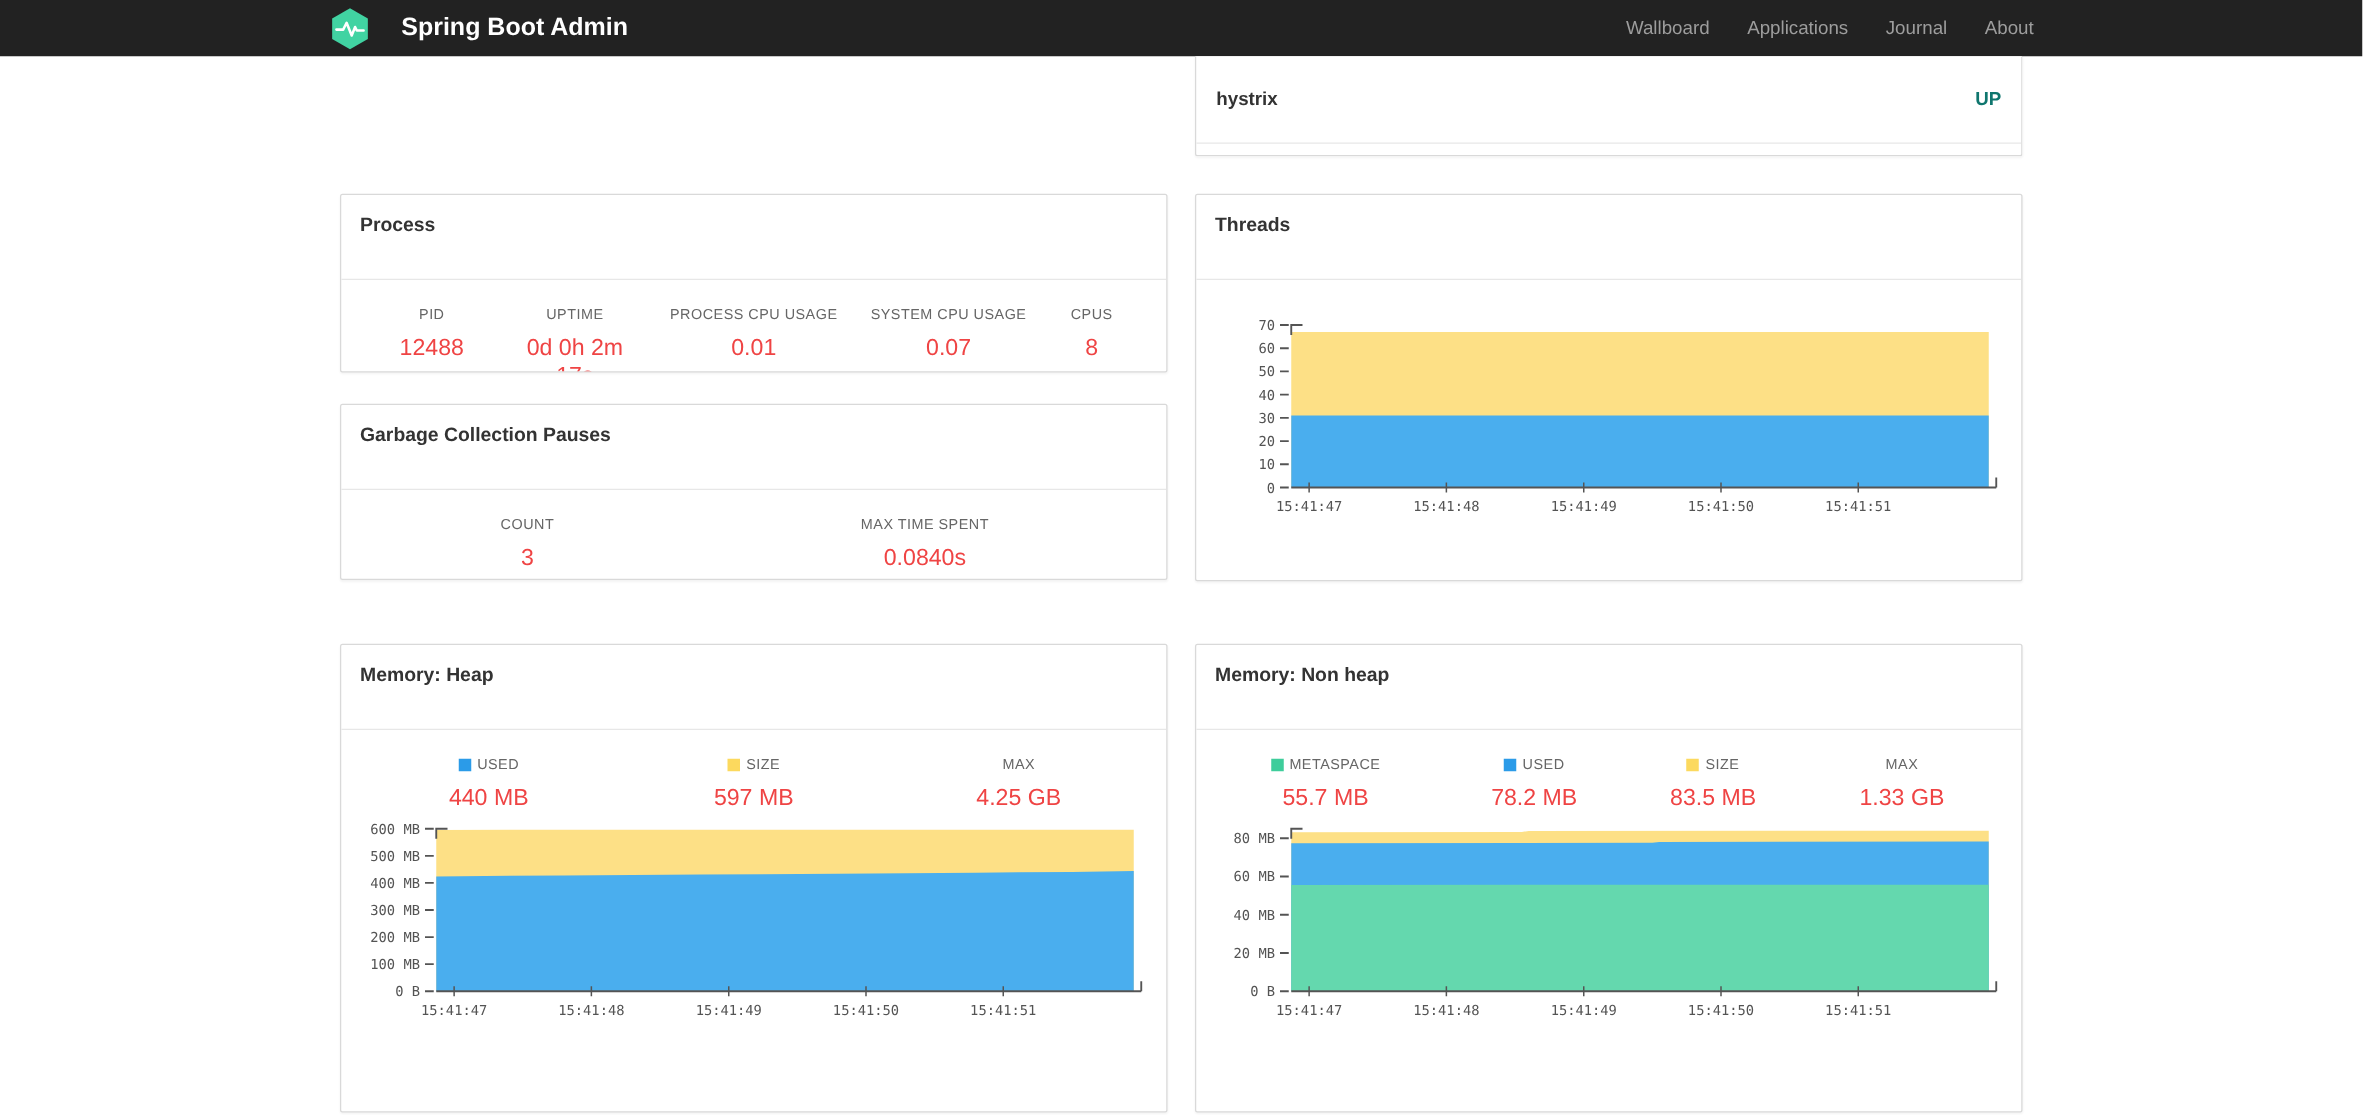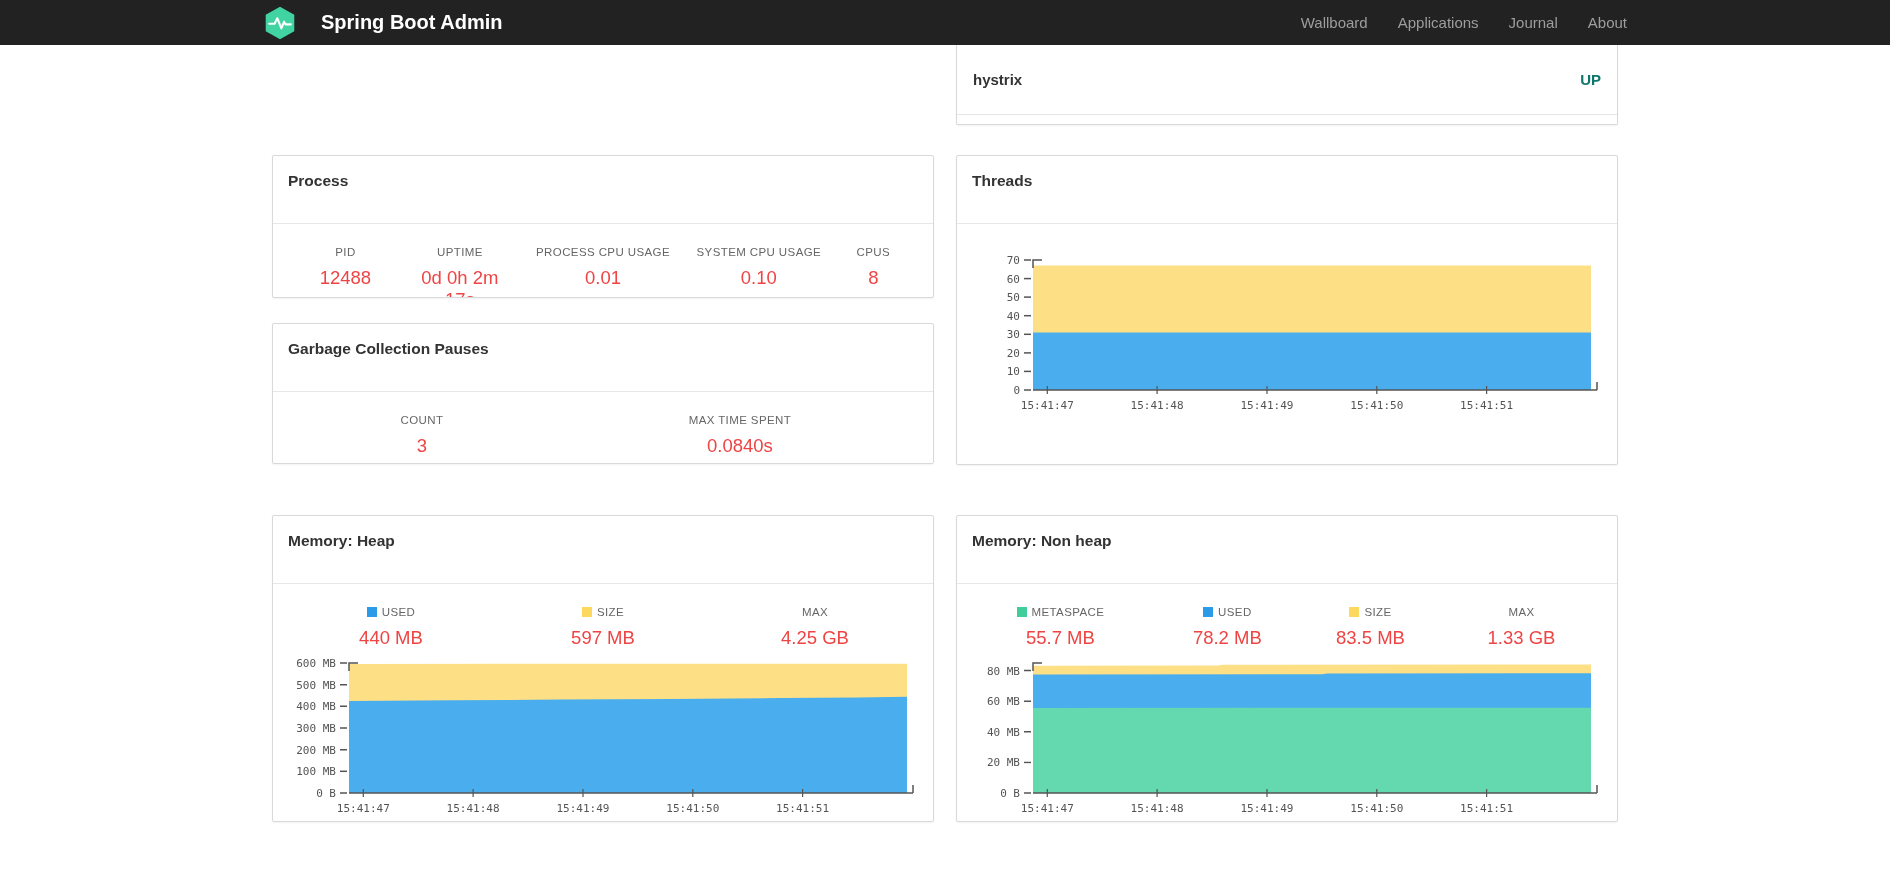--- a/index.html
+++ b/index.html
@@ -27,21 +27,21 @@
   
   .card {
     background:#fff; border:1px solid #d9d9d9; border-radius:2px;
     box-shadow:0 1px 2px rgba(0,0,0,0.05); overflow:hidden;
   }
   .card.cut-top { border-top:none; border-radius:0 0 2px 2px; }
   .h80  { height:80px; }
   .h143 { height:143px; }
   .h141 { height:141px; }
   .h310 { height:310px; }
-  .h307 { height:307px; }
+  .h307 { height:375px; }
   .card-title {
     padding:16px 15px 32px; font-size:15.5px; font-weight:bold; color:#333;
     border-bottom:1px solid #e7e7e7; line-height:1.2;
   }
   .card-body { padding:22px 12px 26px; }
   
   .app-row {
     display:flex; justify-content:space-between; align-items:center;
     padding:26px 16px; border-bottom:1px solid #e7e7e7; cursor:pointer;
   }
@@ -100,21 +100,21 @@
           <div class="metric" style="flex:17">
             <div class="metric-label">UPTIME</div>
             <div class="metric-value">0d 0h 2m 17s</div>
           </div>
           <div class="metric" style="flex:28">
             <div class="metric-label">PROCESS CPU USAGE</div>
             <div class="metric-value">0.01</div>
           </div>
           <div class="metric" style="flex:21">
             <div class="metric-label">SYSTEM CPU USAGE</div>
-            <div class="metric-value">0.10</div>
+            <div class="metric-value">0.07</div>
           </div>
           <div class="metric" style="flex:15">
             <div class="metric-label">CPUS</div>
             <div class="metric-value">8</div>
           </div>
         </div>
       </div>
     </section>
 
     <section class="card h141 mb51">

